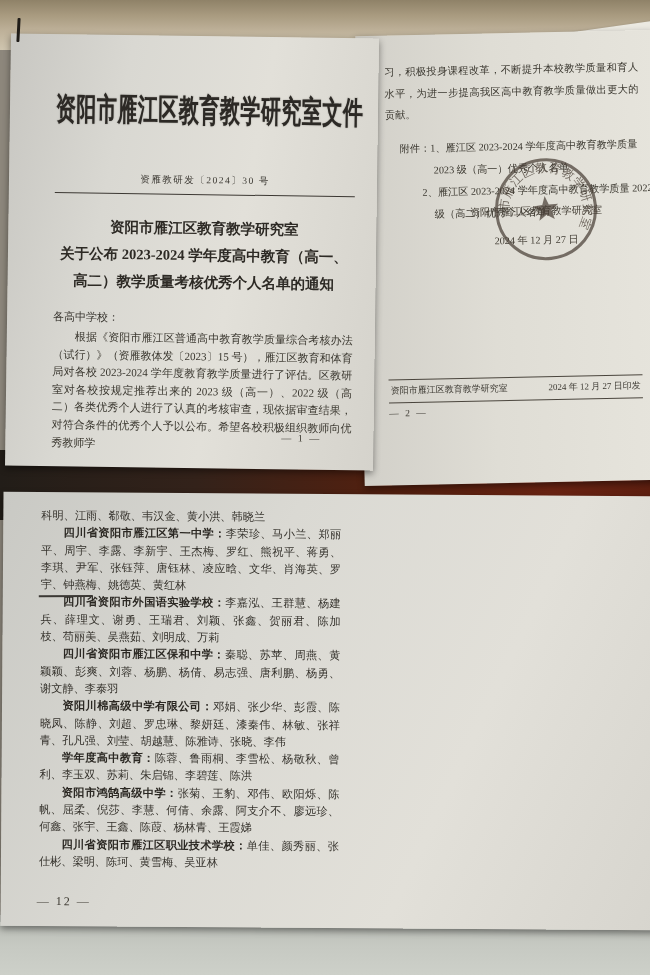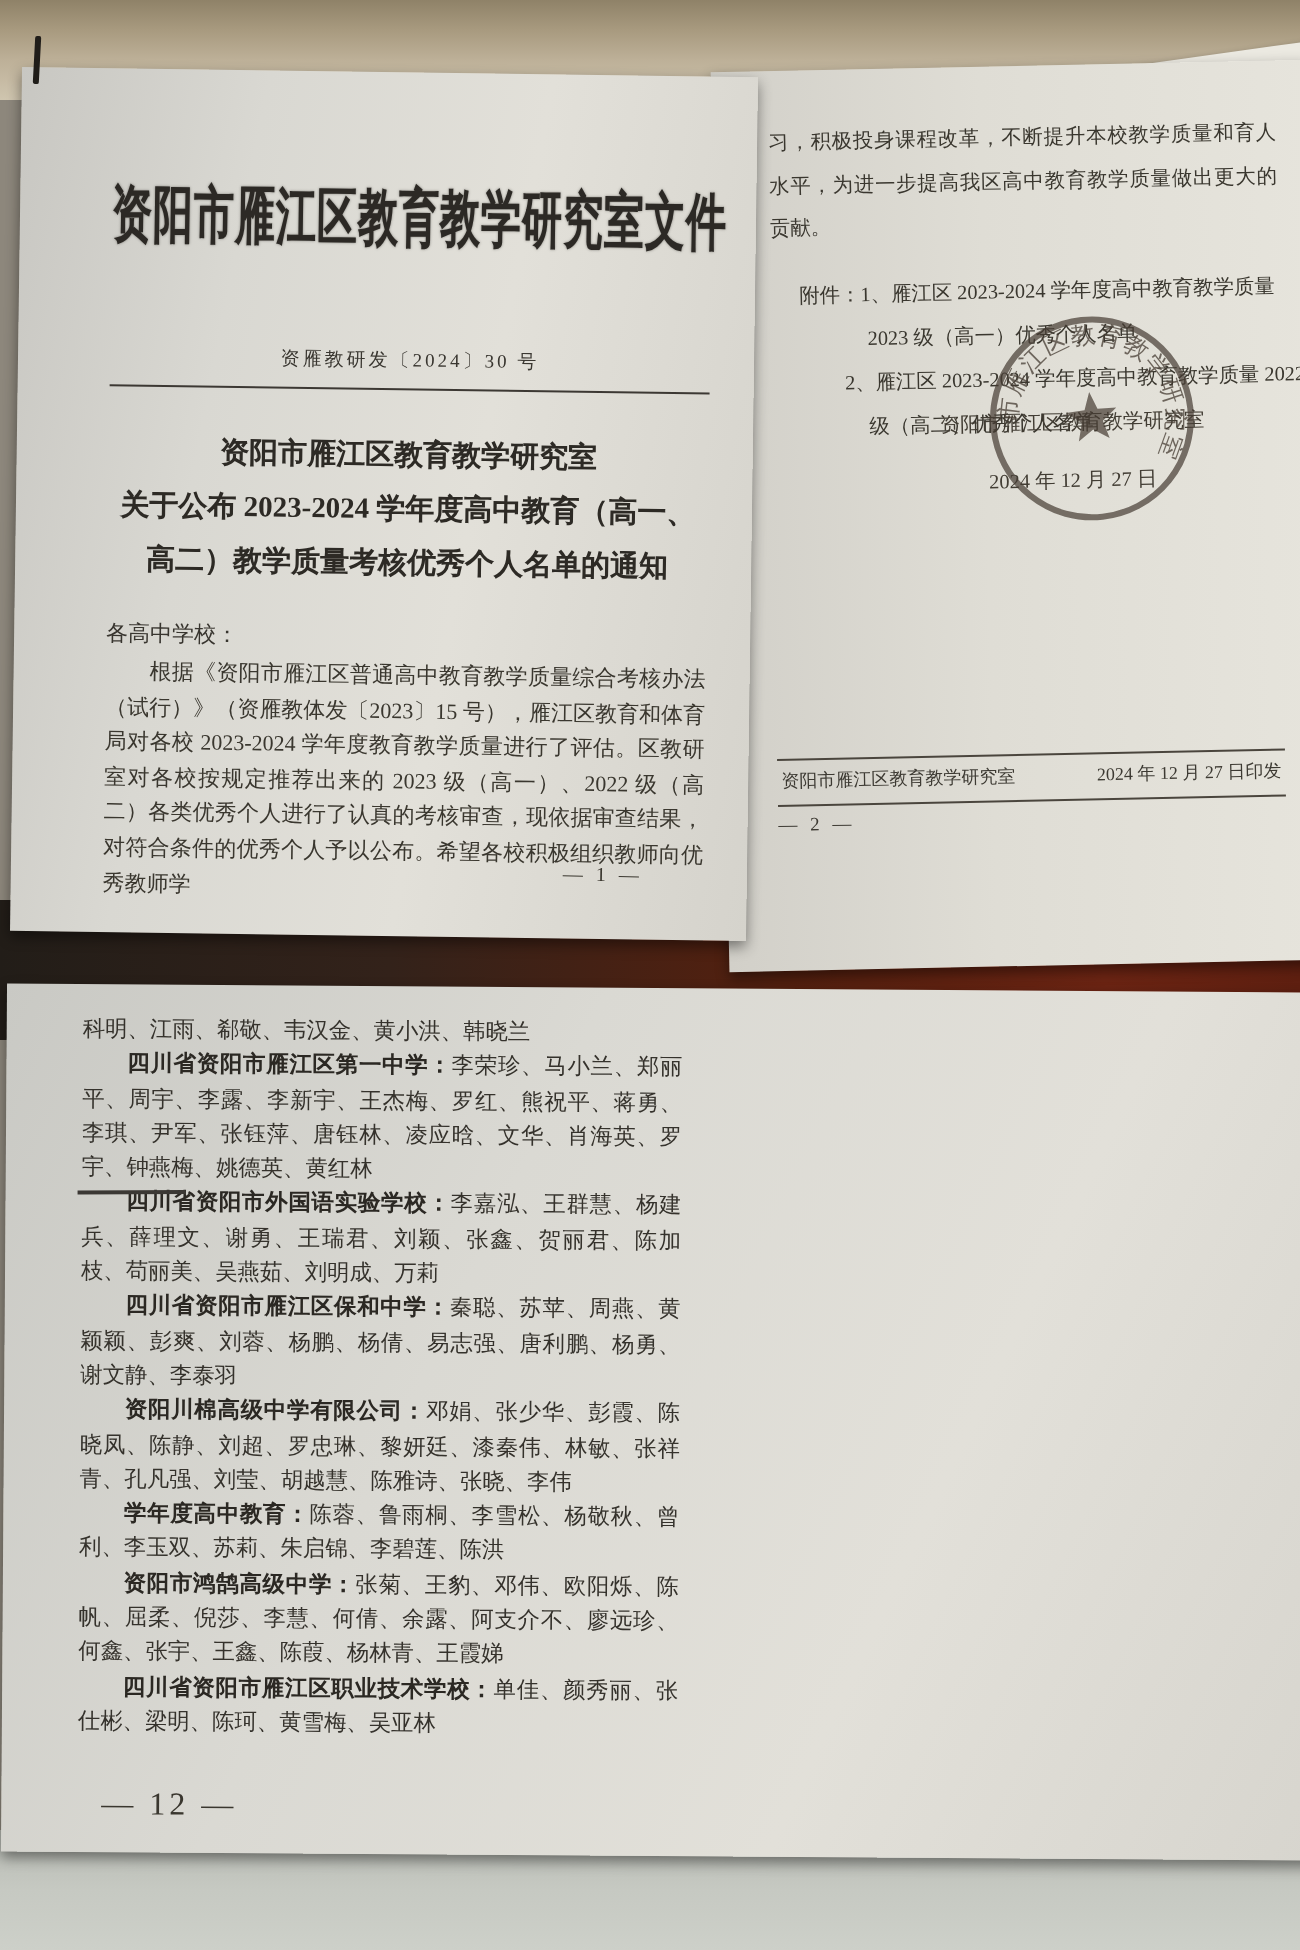--- a/index.html
+++ b/index.html
@@ -49,21 +49,21 @@
   .p2-footer{position:absolute;left:26px;top:344px;width:254px;font-size:9px;color:#3d3a33;}
   .p2-footer-row{display:flex;justify-content:space-between;border-top:1.1px solid #4a453d;
     border-bottom:1.1px solid #4a453d;padding:4px 2px 5px 2px;}
   .p2-pagenum{margin-top:5px;font-size:9.5px;letter-spacing:2px;}
   
   .p12-content{padding:15px 0 0 38px;width:300px;font-size:11.2px;line-height:17.3px;
     text-align:justify;color:#35322c;}
   .p12-content p{margin:0;}
   .school{text-indent:2em;}
   .school-name{font-weight:bold;color:#2b2823;}
-  .p12-pagenum{position:absolute;left:50px;top:402px;font-size:16px;letter-spacing:2px;color:#3a372f;}
+  .p12-pagenum{position:absolute;left:36px;top:402px;font-size:12px;letter-spacing:2px;color:#3a372f;}
   .ink-underline{position:absolute;left:36px;top:103px;width:54px;height:1.8px;background:#3b3834;transform:rotate(-.6deg);}
   
   .pen-mark{position:absolute;left:17px;top:18px;width:2.5px;height:24px;background:#201d19;
     border-radius:1px;transform:rotate(3deg);z-index:5;}
 </style>
 </head>
 <body>
 
 <div class="table-top"></div>
 <div class="table-mid"></div>

